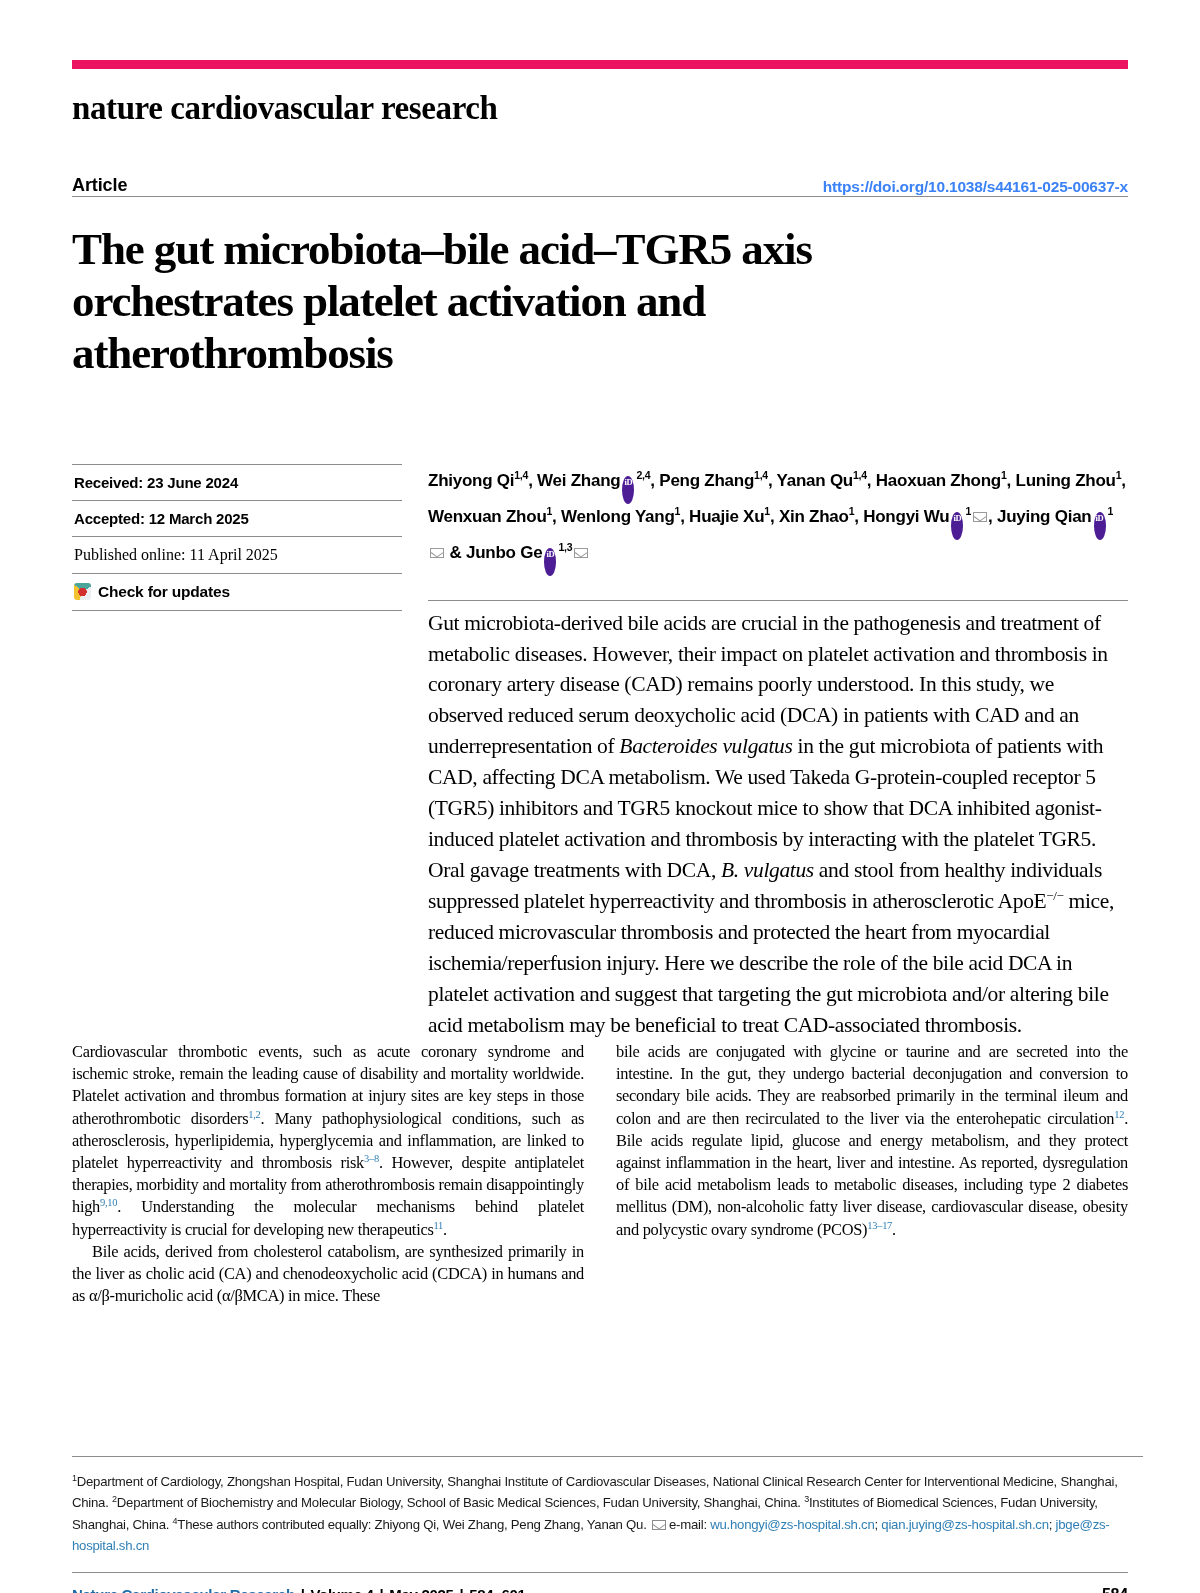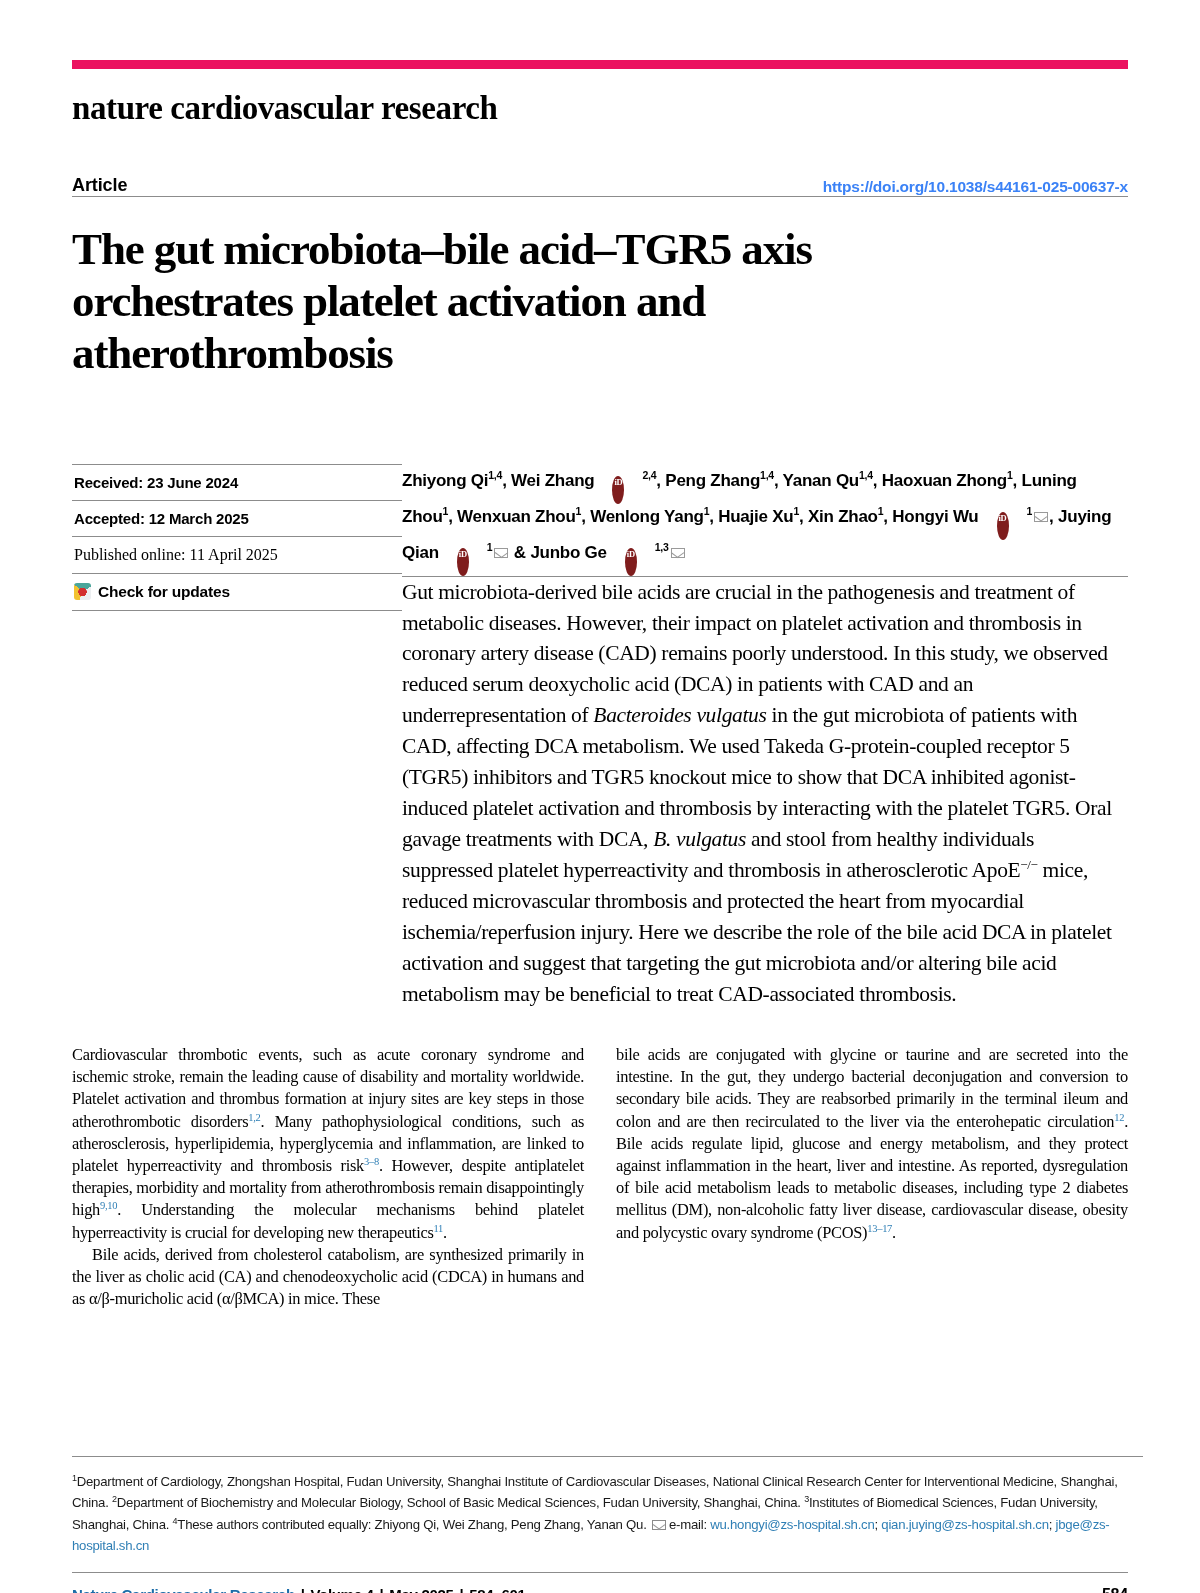--- a/index.html
+++ b/index.html
@@ -68,20 +68,21 @@
     line-height: 1.16;
     letter-spacing: -1.1px;
     margin-top: 26px;
     max-width: 960px;
   }
 
   
   .meta-wrap {
     display: flex;
     margin-top: 84px;
+    gap: 26px;
   }
   .meta-left {
     width: 330px;
     flex: 0 0 330px;
   }
   .meta-right {
     flex: 1 1 auto;
   }
   .hist-item {
     font-size: 15px;
@@ -125,29 +126,29 @@
   .authors sup {
     font-size: 10.5px;
     vertical-align: super;
     line-height: 0;
   }
   .orcid {
     display: inline-block;
     width: 12px;
     height: 28px;
     border-radius: 50%;
-    background: #7f1d1d;
+    background: #4c1d95;
     color: #fff;
     font-size: 8.5px;
     line-height: 12px;
     text-align: center;
     font-family: "Liberation Serif", serif;
     font-weight: bold;
     vertical-align: 1px;
-    margin: 0 18px;
+    margin: 0 2px;
   }
   .envelope {
     display: inline-block;
     width: 14px;
     height: 10px;
     border: 1.2px solid #9a9a9a;
     position: relative;
     vertical-align: 0px;
     margin: 0 1px 0 2px;
     box-sizing: border-box;
@@ -165,31 +166,31 @@
   .envelope::before { transform: rotate(36deg); transform-origin: left center; }
   .envelope::after  { transform: rotate(-36deg); transform-origin: right center; left: auto; right: -0.4px; }
 
   
   .abstract {
     font-family: "Liberation Serif", serif;
     font-size: 21.5px;
     line-height: 1.44;
     letter-spacing: -0.35px;
     border-top: 1.3px solid #8c8c8c;
-    padding-top: 0;
+    margin-top: 24px;
+    padding-top: 7px;
     text-align: left;
   }
   .abstract i { font-style: italic; }
   .abstract sup { font-size: 13px; vertical-align: super; line-height: 0; }
 
   
   .body-cols {
     display: flex;
     gap: 32px;
-    margin-top: 34px;
     justify-content: flex-end;
   }
   .body-col {
     flex: 1 1 0;
     font-family: "Liberation Serif", serif;
     font-size: 16.4px;
     line-height: 1.355;
     letter-spacing: -0.28px;
     text-align: justify;
     hyphens: none;

